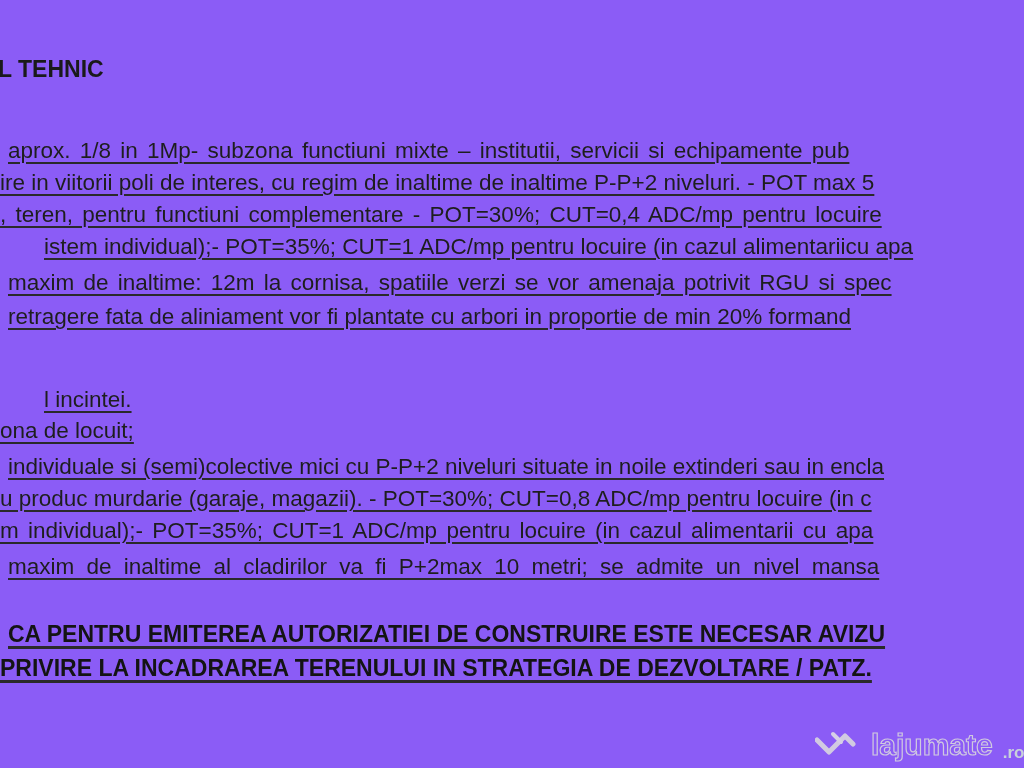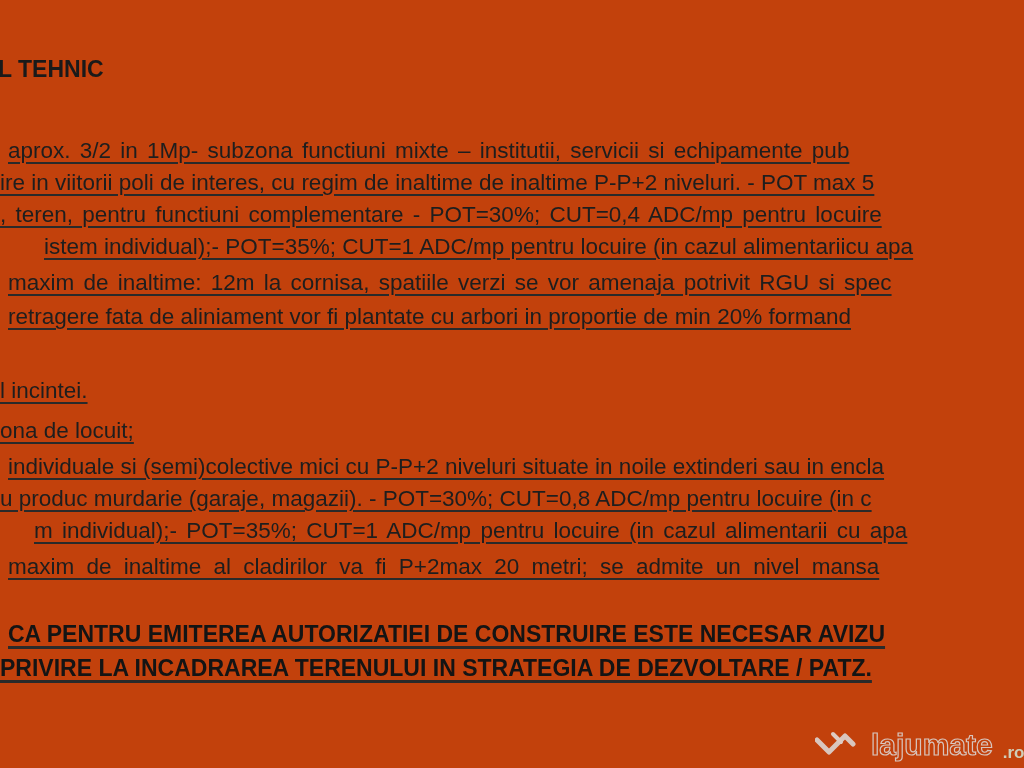--- a/index.html
+++ b/index.html
@@ -14,21 +14,21 @@
       position: relative;
       font-family: "Liberation Sans", sans-serif;
       color: #1c1c1c;
     }
     .page {
       position: absolute;
       left: 0; top: 0;
       width: 1024px;
       height: 768px;
       overflow: hidden;
-      background: #c2410c;
+      background: #8b5cf6;
     }
     .title {
       position: absolute;
       left: -2px;
       top: 56px;
       font-size: 23px;
       font-weight: bold;
       letter-spacing: 0px;
       white-space: nowrap;
       color: #1a1a1a;
@@ -84,32 +84,32 @@
       margin-top: 17px;
     }
   </style>
 </head>
 <body>
 
 <div class="page">
 
   <div class="title">L TEHNIC</div>
 
-  <div class="line justify-mid" style="top:138px; left:8px;">aprox. 3/2 in 1Mp- subzona functiuni mixte – institutii, servicii si echipamente pub</div>
+  <div class="line justify-mid" style="top:138px; left:8px;">aprox. 1/8 in 1Mp- subzona functiuni mixte – institutii, servicii si echipamente pub</div>
   <div class="line" style="top:170px; left:0px;">ire in viitorii poli de interes, cu regim de inaltime de inaltime P-P+2 niveluri. - POT max 5</div>
   <div class="line justify-mid" style="top:202px; left:0px;">, teren, pentru functiuni complementare - POT=30%; CUT=0,4 ADC/mp pentru locuire</div>
   <div class="line" style="top:234px; left:0px;padding-left:44px;">istem individual);- POT=35%; CUT=1 ADC/mp pentru locuire (in cazul alimentariicu apa</div>
   <div class="line justify-mid" style="top:270px; left:8px;">maxim de inaltime: 12m la cornisa, spatiile verzi se vor amenaja potrivit RGU si spec</div>
   <div class="line" style="top:304px; left:8px;">retragere fata de aliniament vor fi plantate cu arbori in proportie de min 20% formand</div>
-  <div class="line" style="top:378px; left:0px;">l incintei.</div>
+  <div class="line" style="top:387px; left:0px;padding-left:44px;">l incintei.</div>
   <div class="line" style="top:418px; left:0px;">ona de locuit;</div>
   <div class="line" style="top:454px; left:8px;">individuale si (semi)colective mici cu P-P+2 niveluri situate in noile extinderi sau in encla</div>
   <div class="line" style="top:486px; left:0px;">u produc murdarie (garaje, magazii). - POT=30%; CUT=0,8 ADC/mp pentru locuire (in c</div>
-  <div class="line justify-mid" style="top:518px; left:0px;margin-left:34px;">m individual);- POT=35%; CUT=1 ADC/mp pentru locuire (in cazul alimentarii cu apa</div>
-  <div class="line justify-wide" style="top:554px; left:8px;">maxim de inaltime al cladirilor va fi P+2max 20 metri; se admite un nivel mansa</div>
+  <div class="line justify-mid" style="top:518px; left:0px;">m individual);- POT=35%; CUT=1 ADC/mp pentru locuire (in cazul alimentarii cu apa</div>
+  <div class="line justify-wide" style="top:554px; left:8px;">maxim de inaltime al cladirilor va fi P+2max 10 metri; se admite un nivel mansa</div>
   <div class="line bold" style="top:655px; left:0px;">PRIVIRE LA INCADRAREA TERENULUI IN STRATEGIA DE DEZVOLTARE / PATZ.</div>
   <div class="line bold" style="top:621px; left:8px;">CA PENTRU EMITEREA AUTORIZATIEI DE CONSTRUIRE ESTE NECESAR AVIZU</div>
 
   <div class="watermark">
     <svg class="wm-icon" viewBox="0 0 44 30">
       <path d="M2 10 L14 22 L30 6 L38 14" fill="none" stroke="#dedede" stroke-width="5" stroke-linejoin="round" stroke-linecap="round"></path>
       <path d="M18 4 L26 12" fill="none" stroke="#e4e4e4" stroke-width="4" stroke-linecap="round"></path>
     </svg>
     <span class="wm-text">lajumate</span>
     <span class="wm-tld">.ro</span>

